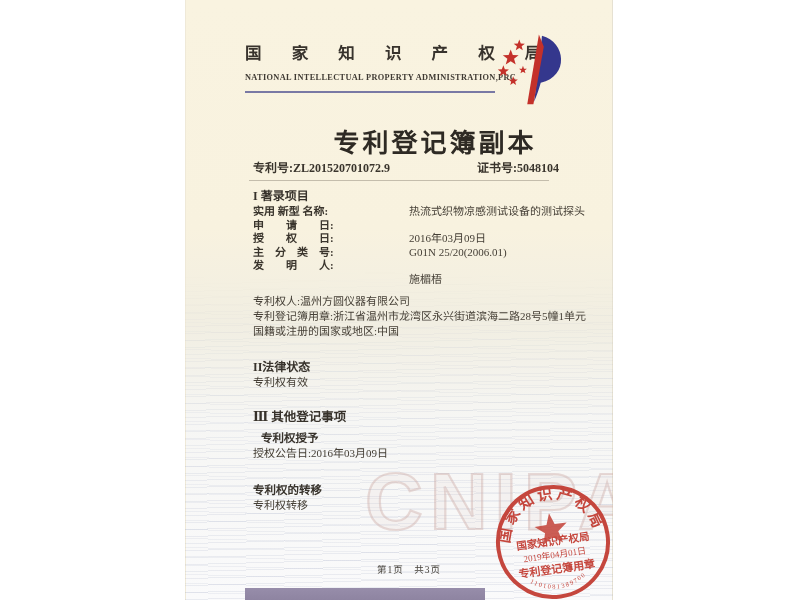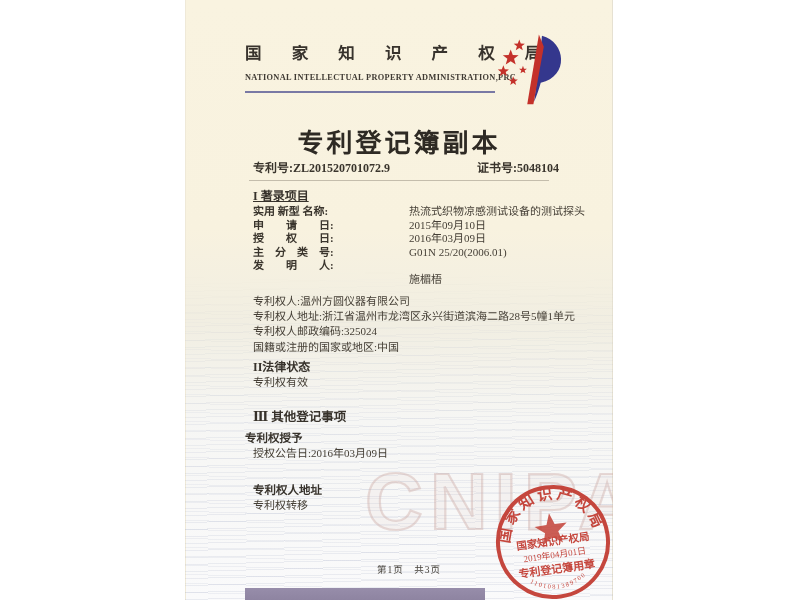--- a/index.html
+++ b/index.html
@@ -26,37 +26,37 @@
       repeating-linear-gradient(178.5deg, rgba(150,160,190,.16) 0 1px, transparent 1px 7px),
       repeating-linear-gradient(181.5deg, rgba(150,160,190,.12) 0 1px, transparent 1px 9px);
     -webkit-mask-image:linear-gradient(180deg,transparent 0,rgba(0,0,0,.65) 35%,#000 70%);
     mask-image:linear-gradient(180deg,transparent 0,rgba(0,0,0,.65) 35%,#000 70%);
   }
   .abs{position:absolute;}
   .agency-cn{left:60px;top:40px;font-size:16.5px;font-weight:bold;letter-spacing:13px;color:#38332d;white-space:nowrap;}
   .agency-en{left:60px;top:73px;font-size:8.3px;font-weight:bold;letter-spacing:.35px;color:#3f3a33;white-space:nowrap;}
   .rule{left:60px;top:91px;width:250px;height:2px;background:var(--header-rule);opacity:.85;}
   .logo{left:312px;top:32px;}
-  .doc-title{left:0;top:122px;width:428px;text-align:center;font-size:26px;font-weight:bold;letter-spacing:3px;color:#2e2a24;white-space:nowrap;}
+  .doc-title{left:0;top:122px;width:428px;text-align:center;font-size:26px;font-weight:bold;letter-spacing:3px;color:#2e2a24;white-space:nowrap;padding-left:36px;}
   .pn-row{top:158px;font-size:12px;font-weight:bold;color:#3a352d;white-space:nowrap;}
   .pn{left:68px;}
   .cn{left:292px;}
   .divider{left:64px;top:180px;width:300px;height:1px;background:#a79f90;opacity:.65;}
   .sec-title{font-size:12px;font-weight:bold;color:#37322b;white-space:nowrap;}
-  .s1-title{left:68px;top:186px;text-decoration:underline;}
+  .s1-title{left:68px;top:186px;}
   .fields{left:68px;top:205px;width:330px;font-size:11px;line-height:13.6px;color:#464037;}
   .frow{display:flex;}
   .flabel{width:113px;font-weight:bold;color:#3a352d;white-space:nowrap;flex:none;}
   .fvalue{flex:1;white-space:nowrap;margin-left:43px;}
   .patentee{left:68px;top:294px;font-size:11px;line-height:15.2px;color:#464037;white-space:nowrap;}
   .s2-title{left:68px;top:357px;}
   .s2-status{left:68px;top:373px;font-size:11px;color:#464037;}
   .s3-title{left:68px;top:406px;font-size:12.5px;}
   .sub-head{font-size:11.5px;font-weight:bold;color:#37322b;white-space:nowrap;}
-  .grant-head{left:60px;top:429px;}
+  .grant-head{left:76px;top:429px;}
   .grant-date{left:68px;top:444px;font-size:11px;color:#464037;white-space:nowrap;}
   .transfer-head{left:68px;top:481px;}
   .transfer-type{left:68px;top:496px;font-size:11px;color:#464037;}
   .former{left:68px;top:510px;font-size:11px;color:#464037;white-space:nowrap;}
   .cnipa{
     left:180px;top:462px;font-size:80px;font-weight:bold;letter-spacing:7px;line-height:1;
     font-family:"Liberation Sans","DejaVu Sans",sans-serif;
     color:rgba(225,195,190,0.12);
     -webkit-text-stroke:2.2px rgba(204,172,168,0.42);
     white-space:nowrap;pointer-events:none;
@@ -103,53 +103,51 @@
     <div class="abs divider"></div>
 
     <div class="abs sec-title s1-title">I 著录项目</div>
     <div class="abs fields">
       <div class="frow">
         <span class="flabel">实用 新型 名称:</span>
         <span class="fvalue">热流式织物凉感测试设备的测试探头</span>
       </div>
       <div class="frow">
         <span class="flabel">申　　请　　日:</span>
-        <span class="fvalue">2015年09月10日</span>
       </div>
       <div class="frow">
         <span class="flabel">授　　权　　日:</span>
         <span class="fvalue">2016年03月09日</span>
       </div>
       <div class="frow">
         <span class="flabel">主　分　类　号:</span>
         <span class="fvalue">G01N 25/20(2006.01)</span>
       </div>
       <div class="frow">
         <span class="flabel">发　　明　　人:</span>
       </div>
       <div class="frow">
         <span class="flabel"></span>
         <span class="fvalue">施楣梧</span>
       </div>
     </div>
 
     <div class="abs patentee">
       <div>专利权人:温州方圆仪器有限公司</div>
-      <div>专利权人地址:浙江省温州市龙湾区永兴街道滨海二路28号5幢1单元</div>
-      <div>专利权人邮政编码:325024</div>
+      <div>专利登记簿用章:浙江省温州市龙湾区永兴街道滨海二路28号5幢1单元</div>
       <div>国籍或注册的国家或地区:中国</div>
     </div>
 
     <div class="abs sec-title s2-title">II法律状态</div>
     <div class="abs s2-status">专利权有效</div>
 
     <div class="abs sec-title s3-title">Ⅲ 其他登记事项</div>
     <div class="abs sub-head grant-head">专利权授予</div>
     <div class="abs grant-date">授权公告日:2016年03月09日</div>
-    <div class="abs sub-head transfer-head">专利权人地址</div>
+    <div class="abs sub-head transfer-head">专利权的转移</div>
     <div class="abs transfer-type">专利权转移</div>
 
     <svg class="abs seal" width="140" height="140" viewBox="-70 -70 140 140">
       <g transform="rotate(-8)">
         <circle class="ring" cx="0" cy="0" r="55"></circle>
         <polygon class="star" transform="translate(0,-12)" points="0,-17 4.11,-5.66 16.2,-5.3 6.66,2.16 10,13.8 0,7 -10,13.8 -6.66,2.16 -16.2,-5.3 -4.11,-5.66"></polygon>
         <defs>
           <path id="sealArc" d="M -41 13 A 43 43 0 1 1 41 13"></path>
           <path id="serialArc" d="M -36 30 A 47 47 0 0 0 36 30"></path>
         </defs>

